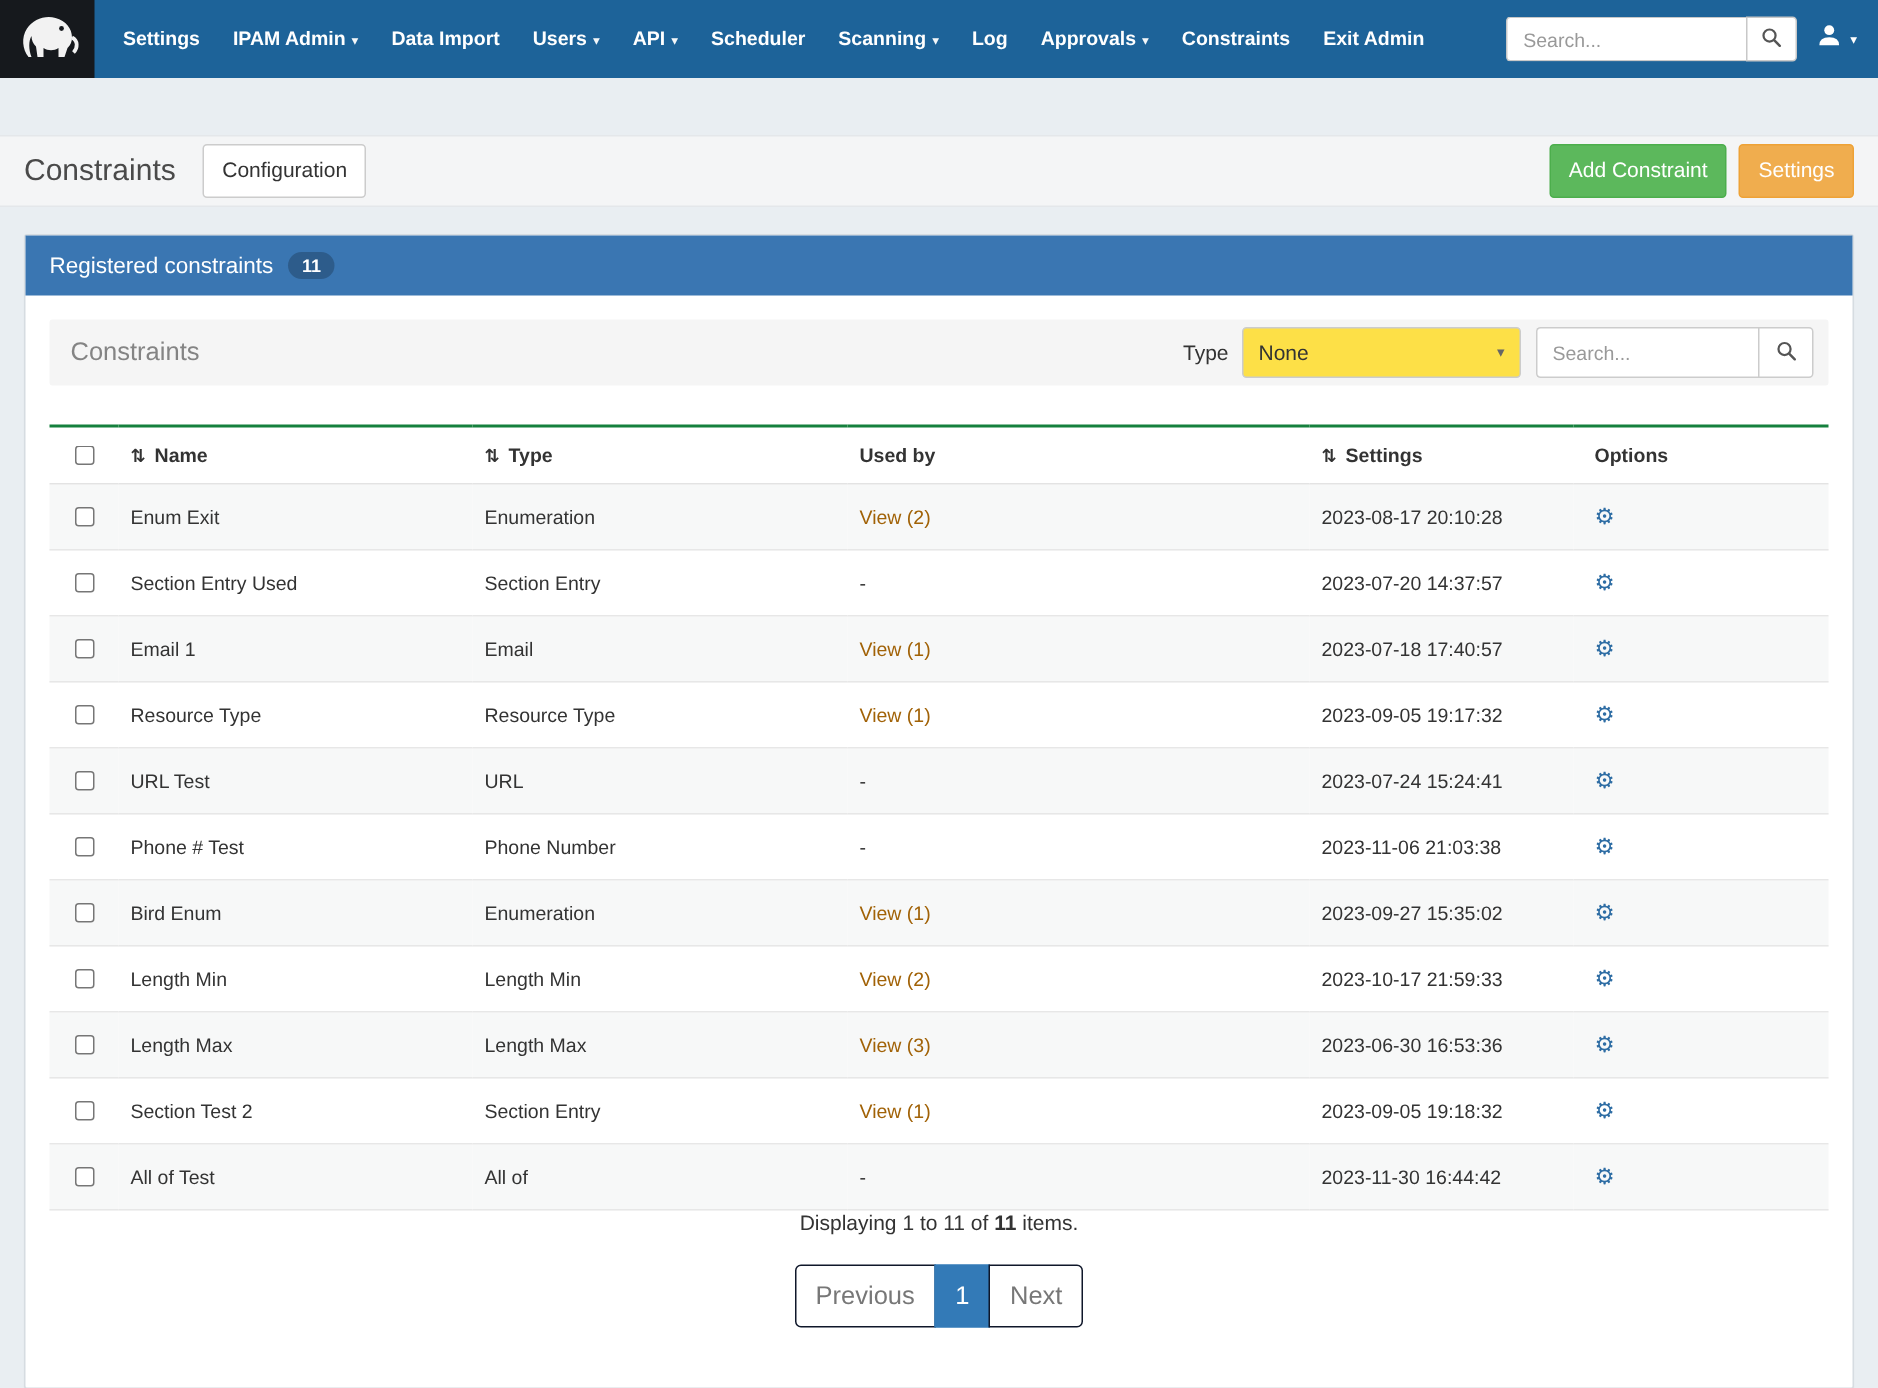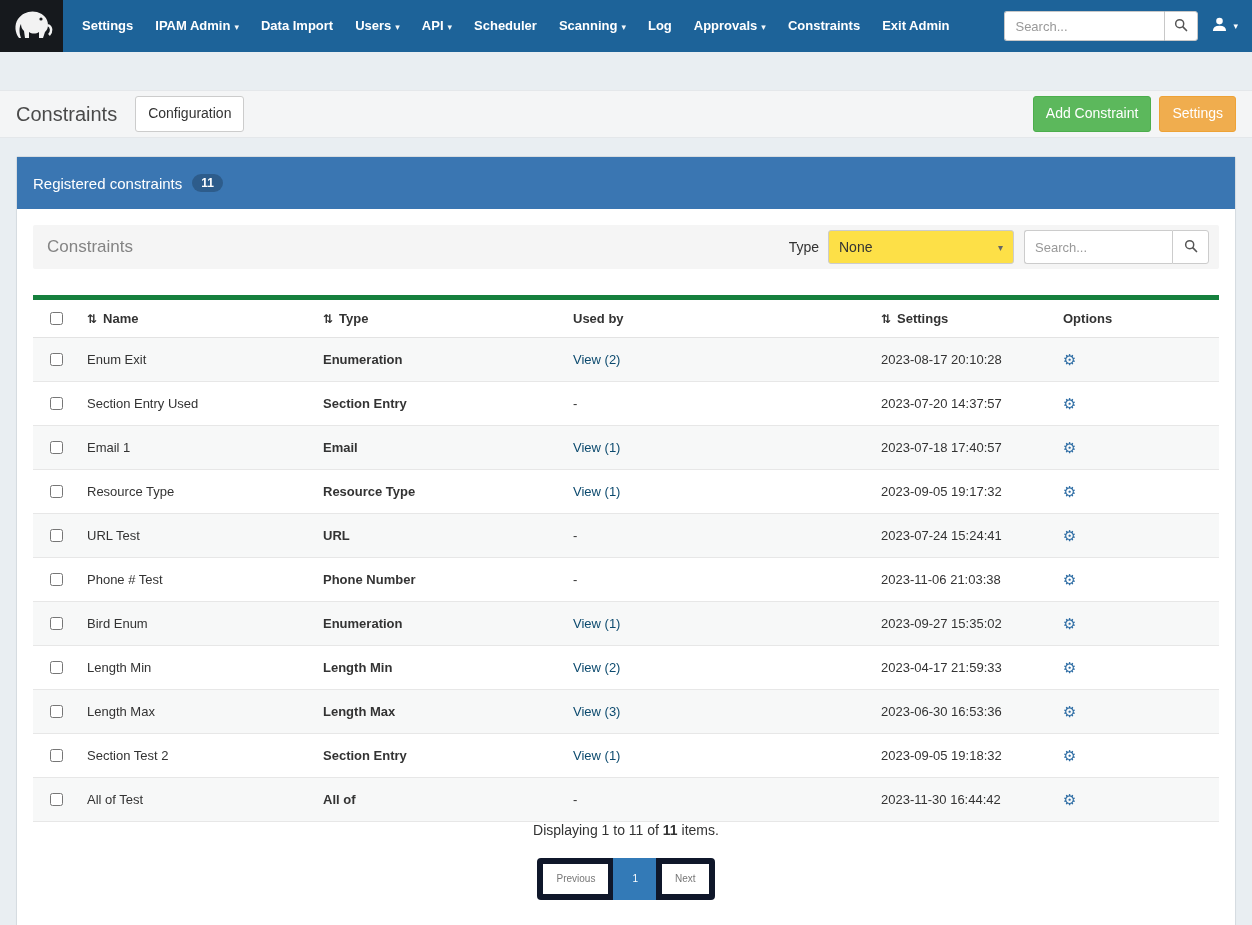--- a/index.html
+++ b/index.html
@@ -29,55 +29,55 @@
   .page-strip { margin-top:38px; height:48px; background:#f4f5f6; border-top:1px solid #e4e7ea; border-bottom:1px solid #e4e7ea; padding:0 16px; display:flex; align-items:center; }
   .page-title { font-size:20px; color:#4a4a4a; margin-right:18px; font-weight:500; }
   .btn { font-family:inherit; font-size:14px; border-radius:3px; padding:7px 12px; cursor:pointer; line-height:1.42; }
   .btn-default { background:#fff; border:1px solid #ccc; color:#333; }
   .btn-success { background:#5cb85c; border:1px solid #4cae4c; color:#fff; }
   .btn-warning { background:#f0ad4e; border:1px solid #eea236; color:#fff; }
   .strip-actions { margin-left:auto; display:flex; gap:8px; }
 
   
   .panel { margin:18px 16px 8px; background:#fff; border:1px solid #d6dce1; border-radius:2px; box-shadow:0 1px 1px rgba(0,0,0,.05); }
-  .panel-heading { background:#3a76b2; color:#fff; height:52px; padding:0 16px; display:flex; align-items:center; gap:10px; font-size:15px; }
+  .panel-heading { background:#3a76b2; color:#fff; height:40px; padding:0 16px; display:flex; align-items:center; gap:10px; font-size:15px; }
   .badge { background:rgba(0,0,0,.22); border-radius:10px; padding:2px 9px; font-size:12px; font-weight:bold; }
   .panel-body { padding:16px 16px 40px; }
 
   
   .toolbar { background:#f5f5f5; border-radius:2px; min-height:44px; padding:5px 10px 5px 14px; display:flex; align-items:center; margin-bottom:26px; }
   .toolbar-title { font-size:17px; color:#848484; }
   .toolbar-controls { margin-left:auto; display:flex; align-items:center; }
   .type-label { font-size:14px; color:#333; margin-right:9px; }
   .type-select { width:186px; height:34px; background:#fde047; border:1px solid #ccc; border-radius:3px; display:flex; align-items:center; justify-content:space-between; padding:0 10px; font-size:14px; color:#333; cursor:pointer; margin-right:10px; }
   .select-caret { font-size:10px; color:#666; }
   .search-group { display:flex; }
   .toolbar-search { width:148px; height:34px; border:1px solid #ccc; border-right:none; border-radius:3px 0 0 3px; padding:0 10px; font-size:13px; font-family:inherit; outline:none; color:#333; }
   .toolbar-search::placeholder { color:#999; }
   .search-btn { width:37px; height:34px; background:#fff; border:1px solid #ccc; border-radius:0 3px 3px 0; display:flex; align-items:center; justify-content:center; cursor:pointer; padding:0; }
 
   
   .constraints-table { width:100%; border-collapse:collapse; font-size:13px; }
-  .constraints-table thead th { text-align:left; font-weight:bold; color:#333; padding:9px 8px; border-top:5px solid #15803d; border-bottom:1px solid #e3e3e3; white-space:nowrap; }
+  .constraints-table thead th { text-align:left; font-weight:bold; color:#333; padding:9px 8px; border-top:2px solid #15803d; border-bottom:1px solid #e3e3e3; white-space:nowrap; }
   .constraints-table tbody td { padding:12px 8px; border-bottom:1px solid #e7e7e7; vertical-align:middle; }
   .constraints-table tbody tr:nth-child(odd) { background:#f7f8f8; }
   .col-check { width:46px; padding-left:13px !important; }
   .col-name { width:236px; }
-  .col-type { width:250px; font-weight:bold; }
+  .col-type { width:250px; font-weight:normal; }
   .col-used { width:308px; }
   .col-updated { width:176px; }
   .col-options { padding-left:14px !important; }
   .sort-icon { margin-right:6px; font-size:12px; color:#333; }
-  .view-link { color:#0c4a6e; text-decoration:none; }
+  .view-link { color:#a16207; text-decoration:none; }
   .gear { color:#2e6da4; font-size:15px; cursor:pointer; line-height:1; }
 
   
   .table-summary { text-align:center; font-size:14px; color:#333; }
   .pagination { display:flex; justify-content:center; margin-top:20px; }
-  .page-item { border:6px solid #0f172a; background:#fff; color:#777; padding:8px 13px; font-size:10px; text-decoration:none; margin-left:-1px; line-height:1.42; }
+  .page-item { border:1px solid #0f172a; background:#fff; color:#777; padding:8px 13px; font-size:17px; text-decoration:none; margin-left:-1px; line-height:1.42; }
   .page-item:first-child { border-radius:4px 0 0 4px; margin-left:0; }
   .page-item:last-child { border-radius:0 4px 4px 0; }
   .page-item.active { background:#337ab7; border-color:#337ab7; color:#fff; }
 </style>
 </head>
 <body>
 
 <div class="navbar">
   <div class="logo">
     <span>
@@ -244,21 +244,21 @@
             <td class="col-type">Enumeration</td>
             <td class="col-used"><a href="#" class="view-link">View (1)</a></td>
             <td class="col-updated">2023-09-27 15:35:02</td>
             <td class="col-options"><span class="gear">⚙</span></td>
           </tr>
           <tr>
             <td class="col-check"><input type="checkbox" style=""></td>
             <td class="col-name">Length Min</td>
             <td class="col-type">Length Min</td>
             <td class="col-used"><a href="#" class="view-link">View (2)</a></td>
-            <td class="col-updated">2023-04-17 21:59:33</td>
+            <td class="col-updated">2023-10-17 21:59:33</td>
             <td class="col-options"><span class="gear">⚙</span></td>
           </tr>
           <tr>
             <td class="col-check"><input type="checkbox" style=""></td>
             <td class="col-name">Length Max</td>
             <td class="col-type">Length Max</td>
             <td class="col-used"><a href="#" class="view-link">View (3)</a></td>
             <td class="col-updated">2023-06-30 16:53:36</td>
             <td class="col-options"><span class="gear">⚙</span></td>
           </tr>

